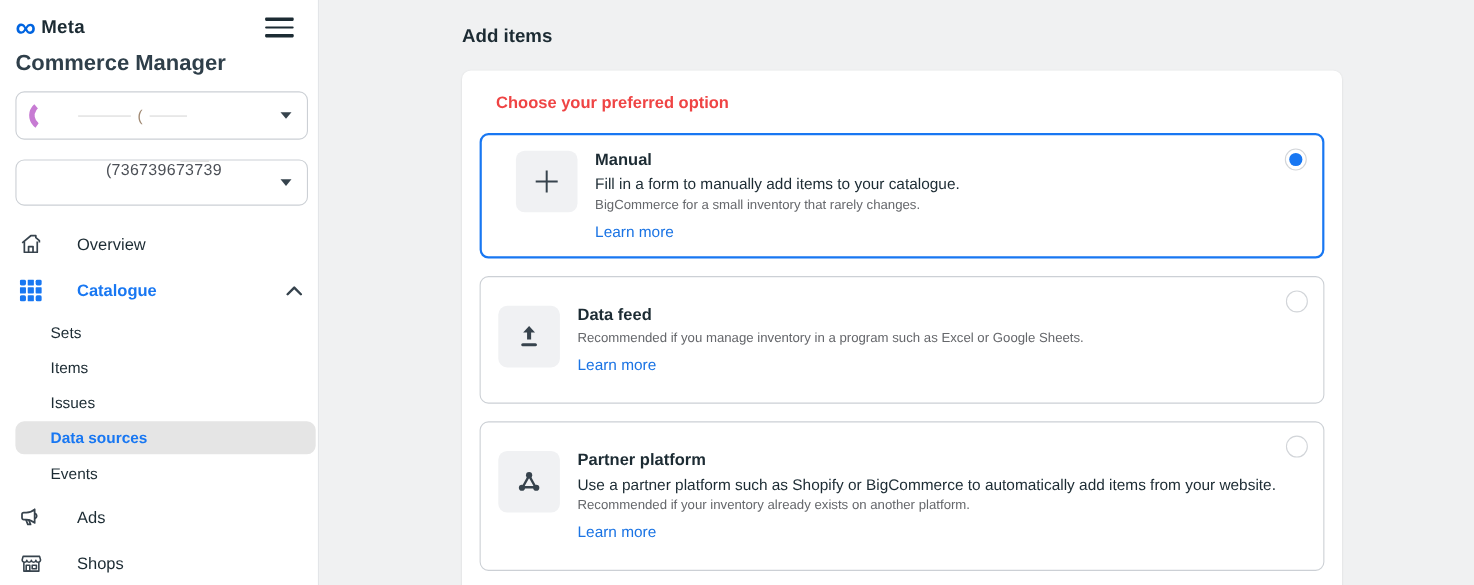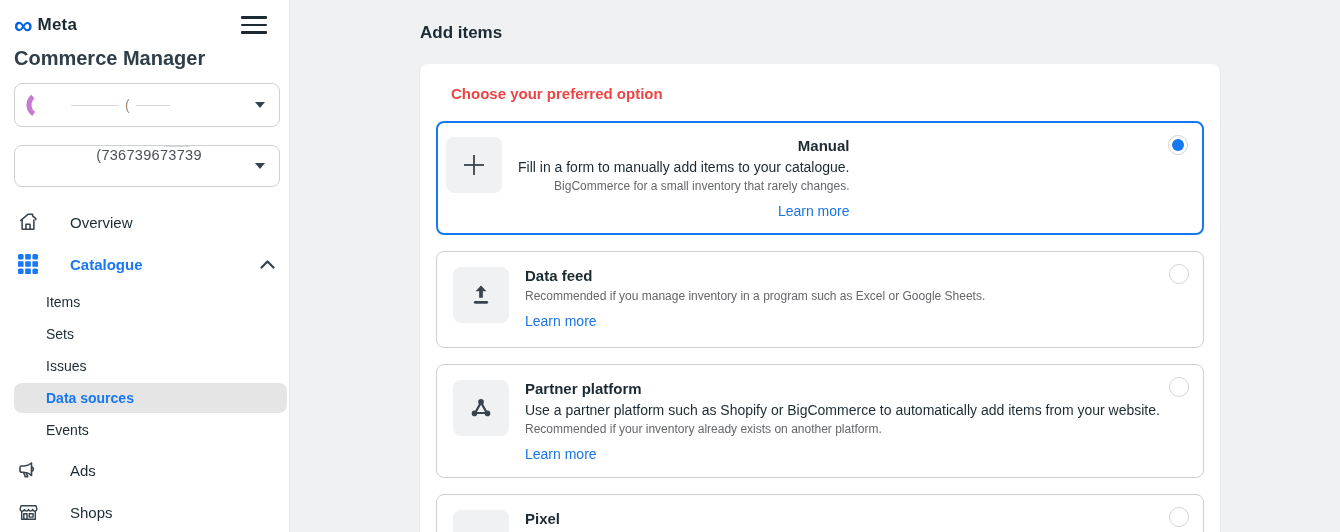--- a/index.html
+++ b/index.html
@@ -55,23 +55,23 @@
   .page-title { font-size:17px; font-weight:bold; color:#1c2b33; margin:9px 0 21px; }
   .card {
     width:800px; height:620px; background:#fff; border-radius:8px;
     box-shadow:0 1px 2px rgba(0,0,0,.12); padding:16px;
   }
   .card-title { font-size:15px; font-weight:bold; color:#ef4444; margin:5px 15px 19px; }
 
   .option {
     position:relative; display:flex; gap:16px;
     border:1px solid #ccd0d5; border-radius:8px;
-    padding:14px 16px; min-height:97px; margin-bottom:16px; background:#fff; cursor:pointer;
-  }
-  .option.selected { border:2px solid #1877f2; padding:13px 8px;text-align:right; }
+    padding:25px 16px; min-height:97px; margin-bottom:16px; background:#fff; cursor:pointer;
+  }
+  .option.selected { border:2px solid #1877f2; padding:13px 31px; }
   .icon-tile {
     width:56px; height:56px; border-radius:8px; background:#f0f1f3;
     display:flex; align-items:center; justify-content:center; flex-shrink:0; margin-top:1px;
   }
   .option-body { padding-top:1px; }
   .option-title { font-size:15px; font-weight:bold; color:#1c2b33; margin:0 0 5px; }
   .option-desc { font-size:14px; color:#1c2b33; margin:0 0 4px; }
   .option-rec { font-size:12px; color:#65676b; margin:0 0 9px; }
   .option-link { font-size:14px; color:#1b74e4; text-decoration:none; display:inline-block; }
   .radio {
@@ -146,22 +146,22 @@
       </span>
       <span class="nav-label">Catalogue</span>
       <span class="nav-chevron">
         <svg width="15" height="9" viewBox="0 0 15 9" fill="none" stroke="#36434d" stroke-width="2.2" stroke-linecap="round" stroke-linejoin="round">
           <polyline points="1.5,7.5 7.5,1.5 13.5,7.5"></polyline>
         </svg>
       </span>
     </div>
 
     <div class="sub-nav">
+      <div class="sub-item">Sets</div>
       <div class="sub-item">Items</div>
-      <div class="sub-item">Sets</div>
       <div class="sub-item">Issues</div>
       <div class="sub-item active">Data sources</div>
       <div class="sub-item">Events</div>
     </div>
 
     <div class="nav-item">
       <span class="nav-icon">
         <svg width="24" height="24" viewBox="0 0 24 24" fill="none" stroke="#37434d" stroke-width="1.6" stroke-linejoin="round">
           <path d="M15.5 5v12.4c-2.1-1.9-4.7-2.9-7.7-3.1H5.6A1.6 1.6 0 0 1 4 12.7V9.6A1.6 1.6 0 0 1 5.6 8h2.2c3-.2 5.6-1.1 7.7-3z"></path>
           <path d="M7.6 14.4l1.7 4.4h2.5l-1.7-4.4"></path>

